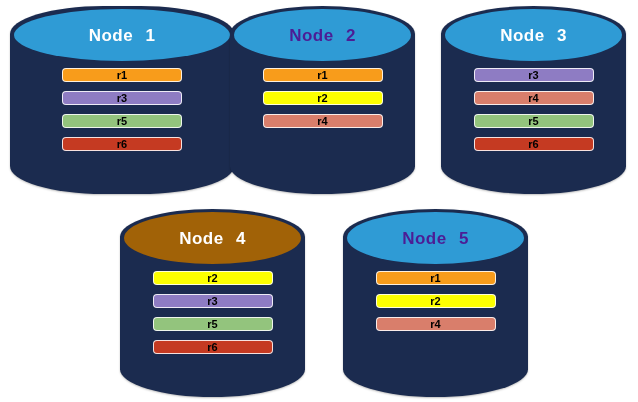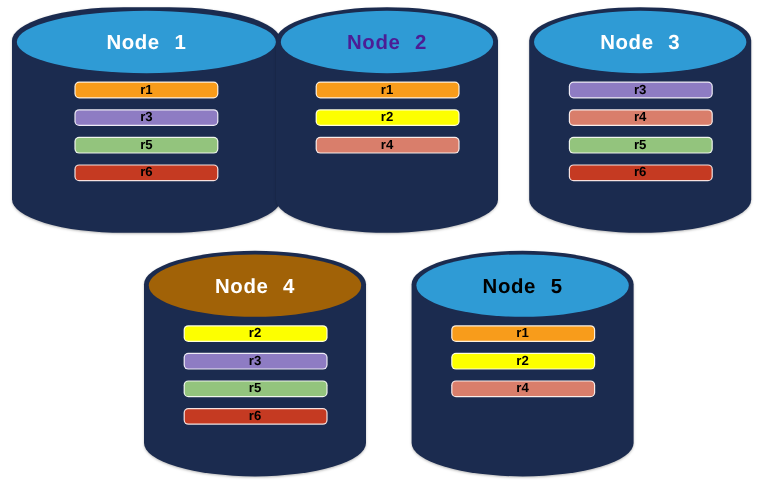--- a/index.html
+++ b/index.html
@@ -162,21 +162,21 @@
         </div>
         <div class="bar" style="background: rgb(197, 58, 34);">
           <span style="color: rgb(0, 0, 0);">r6</span>
         </div>
       </div>
   </div>
 
   <div class="node n5">
     <div class="cyl-body" style="background: rgb(27, 43, 79);"></div>
     <div class="cyl-top" style="background: rgb(47, 155, 213);">
-      <span class="node-title" style="color: #000000;">Node 5</span>
+      <span class="node-title" style="color: #4c1d95;">Node 5</span>
     </div>
     <div class="bars">
         <div class="bar" style="background: rgb(248, 156, 27);">
           <span style="color: rgb(0, 0, 0);">r1</span>
         </div>
         <div class="bar" style="background: rgb(253, 255, 0);">
           <span style="color: rgb(0, 0, 0);">r2</span>
         </div>
         <div class="bar" style="background: rgb(217, 126, 107);">
           <span style="color: rgb(0, 0, 0);">r4</span>

